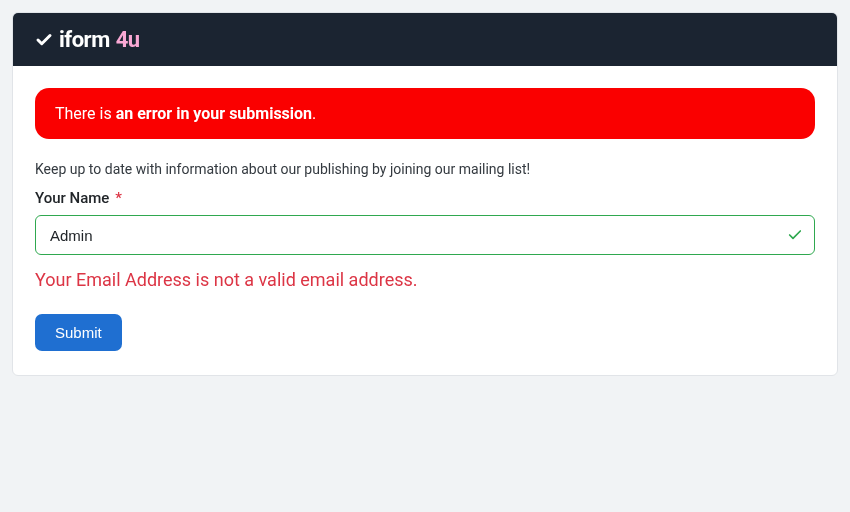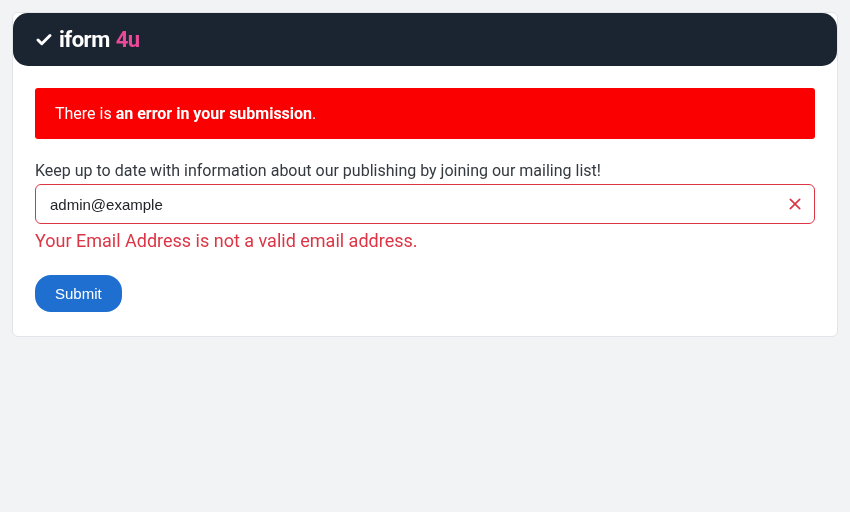--- a/index.html
+++ b/index.html
@@ -16,56 +16,55 @@
     border: 1px solid #e1e4e8;
     border-radius: 6px;
     overflow: hidden;
     width: 100%;
   }
   .navbar {
     background: #1b2431;
     padding: 14px 22px;
     display: flex;
     align-items: center;
-    border-radius: 15px;
   }
   .brand {
     display: flex;
     align-items: center;
     gap: 6px;
     font-size: 22px;
     font-weight: 700;
     letter-spacing: -0.5px;
   }
   .brand-white { color: #fff; }
-  .brand-blue  { color: #ec4899; }
+  .brand-blue  { color: #f9a8d4; }
   .brand-check {
     width: 18px; height: 18px;
   }
   .body-area {
     padding: 22px 22px 24px 22px;
   }
   .alert {
     background: #fa0000;
     color: #fff;
     padding: 16px 20px;
-    border-radius: 3px;
+    border-radius: 14px;
     font-size: 16px;
     margin-bottom: 22px;
   }
   .alert b { font-weight: 700; }
   h1.form-title {
     font-size: 26px;
     font-weight: 700;
     margin-bottom: 10px;
   }
   .form-desc {
-    font-size: 16px;
+    font-size: 14px;
     color: #343a40;
-    margin-bottom: 4px;
+    margin-bottom: 12px;
   }
   .field { margin-bottom: 14px; }
   .field-label {
     font-size: 15px;
     font-weight: 500;
     color: #212529;
     display: block;
     margin-bottom: 8px;
   }
   .req { color: #dc3545; margin-left: 2px; }
@@ -93,21 +92,21 @@
   }
   .err-msg {
     font-size: 18px;
     color: #dc3545;
     margin-top: 6px;
   }
   .submit-btn {
     background: #1f6fd1;
     color: #fff;
     border: none;
-    border-radius: 16px;
+    border-radius: 7px;
     padding: 10px 20px;
     font-size: 15px;
     font-weight: 500;
     cursor: pointer;
     margin-top: 10px;
   }
 </style>
 </head>
 <body>
 
@@ -124,27 +123,33 @@
   </div>
 
   <div class="body-area">
 
     <div class="alert">
       <span>There is </span><b>an error in your submission</b><span>.</span>
     </div>
 
     <p class="form-desc">Keep up to date with information about our publishing by joining our mailing list!</p>
 
+    <div class="field">
+      <label class="field-label">
+        <span>Your Name</span>
+        <span class="req">*</span>
+      </label>
+      <div class="input-row">
+        <input type="text" class="text-input valid" value="Admin" style="">
+        <svg class="status-icon" viewBox="0 0 24 24">
+          <path d="M4 12 L9 17 L20 6" stroke="#2fa84f" stroke-width="2.5" fill="none" stroke-linecap="round" stroke-linejoin="round"></path>
+        </svg>
+      </div>
+    </div>
 
     <div class="field">
-      <div class="input-row">
-        <input type="text" class="text-input invalid" value="admin@example" style="">
-        <svg class="status-icon" viewBox="0 0 24 24">
-          <path d="M5 5 L19 19 M19 5 L5 19" stroke="#dc3545" stroke-width="2.5" fill="none" stroke-linecap="round"></path>
-        </svg>
-      </div>
       <div class="err-msg">Your Email Address is not a valid email address.</div>
     </div>
 
     <button class="submit-btn">Submit</button>
 
   </div>
 </div>
 
 </body></html>

